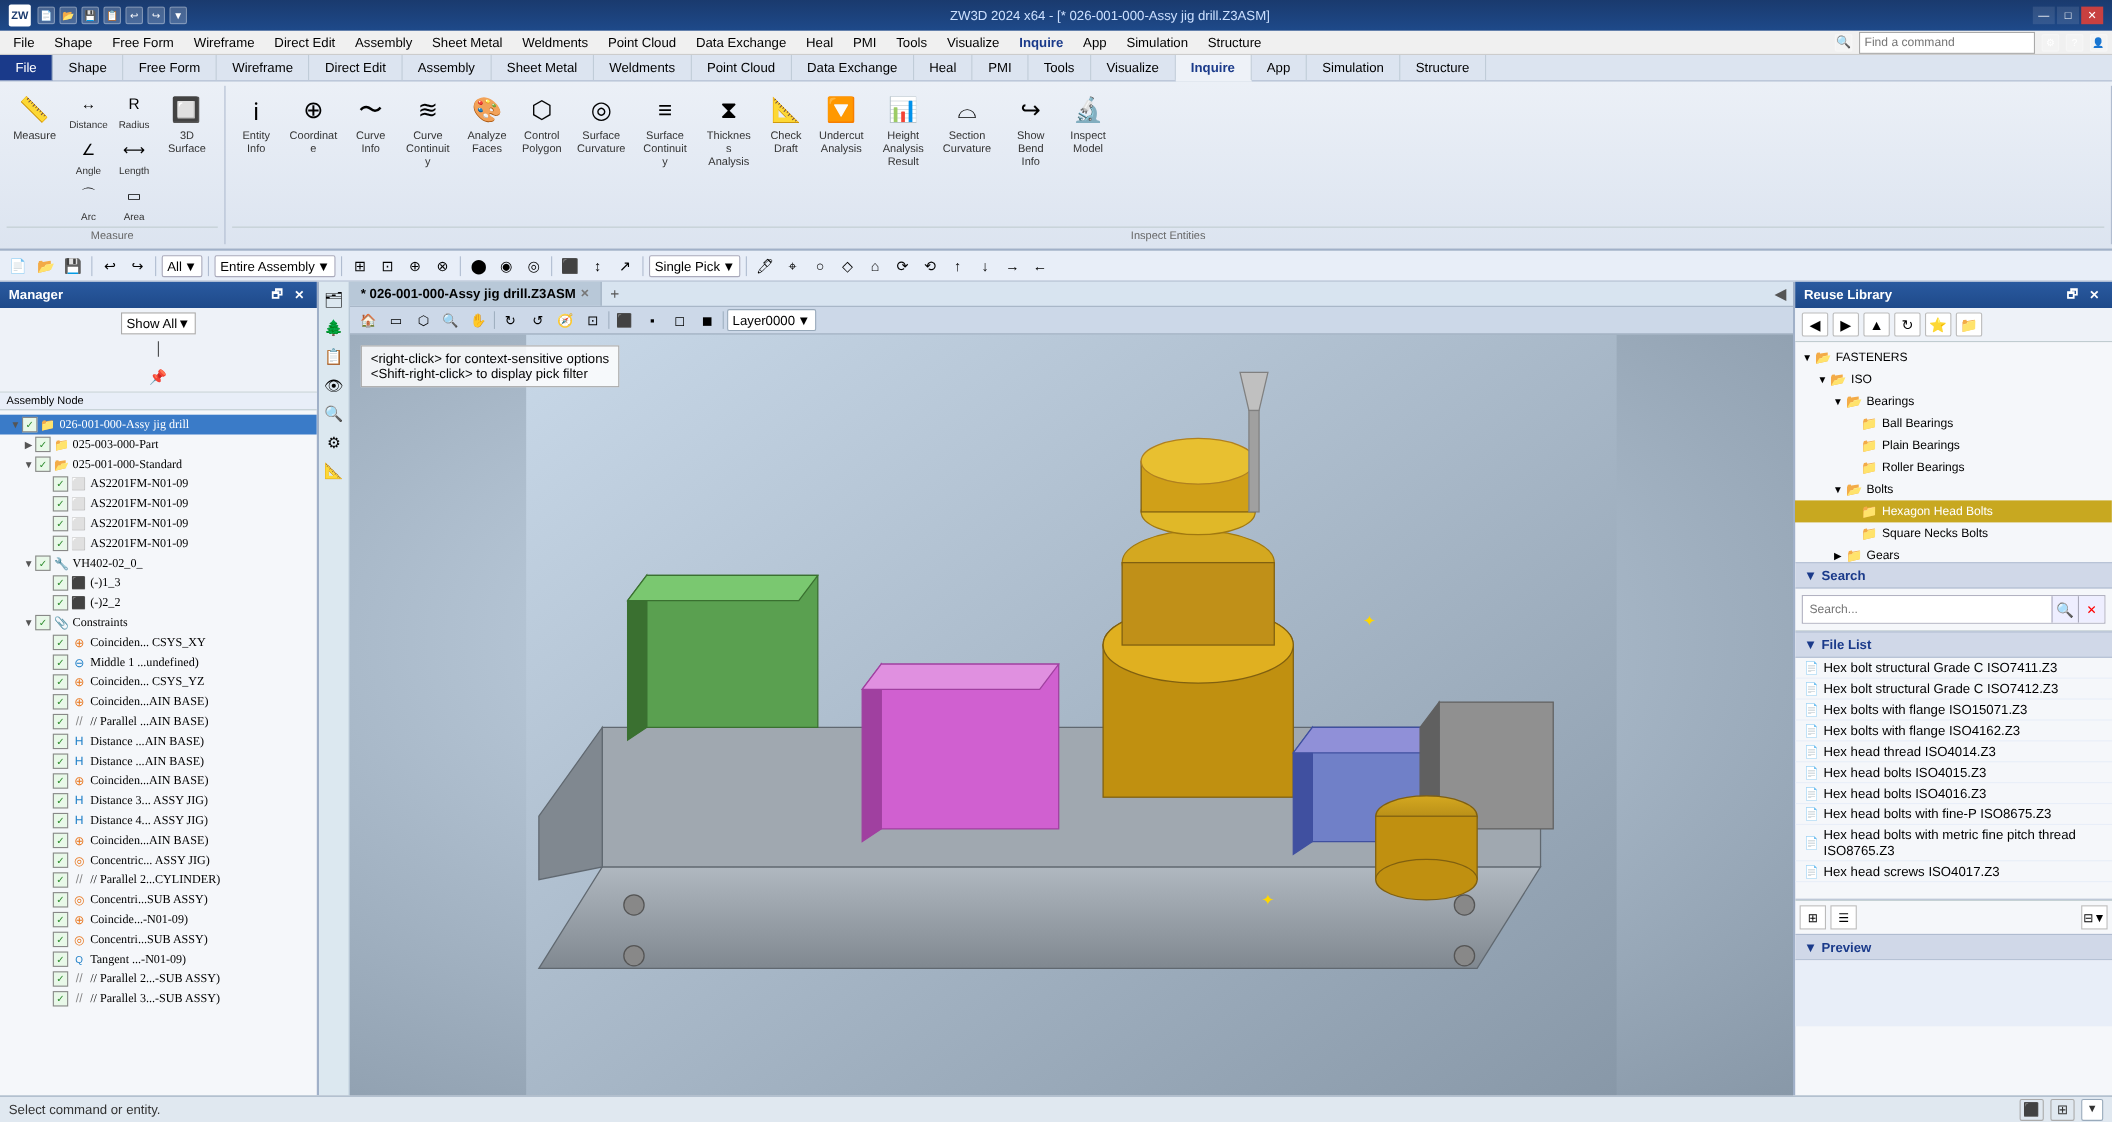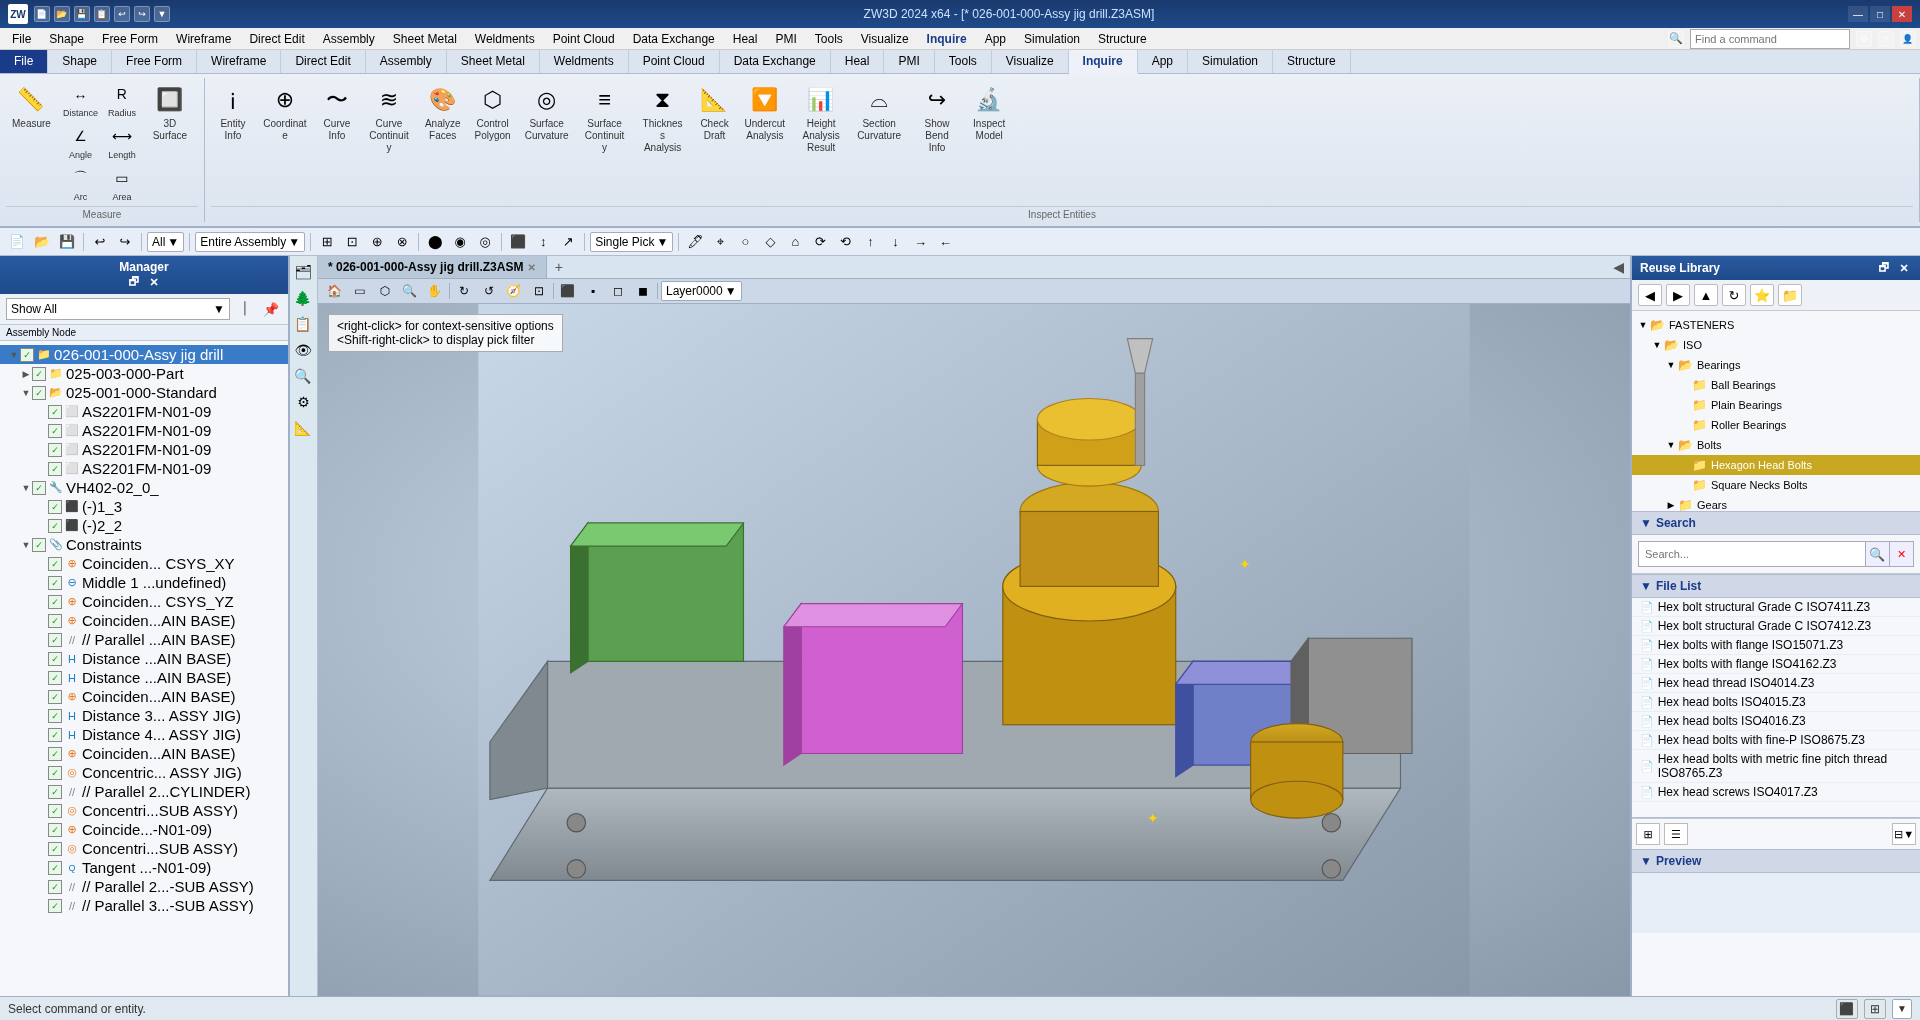--- a/index.html
+++ b/index.html
@@ -39,34 +39,34 @@
     .toolbar { height: 28px; background: #e8eef8; border-bottom: 1px solid #b0bcd0; display: flex; align-items: center; padding: 0 6px; gap: 3px; flex-shrink: 0; }
     .toolbar-btn { width: 22px; height: 20px; display: flex; align-items: center; justify-content: center; font-size: 13px; cursor: pointer; border: 1px solid transparent; border-radius: 2px; background: transparent; }
     .toolbar-separator { width: 1px; height: 18px; background: #b0bcd0; margin: 0 2px; }
     .toolbar-dropdown { display: flex; align-items: center; gap: 2px; border: 1px solid #aab; background: white; padding: 1px 4px; height: 20px; font-size: 11px; cursor: pointer; border-radius: 2px; }
 
     
     .main-area { display: flex; flex: 1; overflow: hidden; }
 
     
     .left-panel { width: 290px; background: #f5f7fa; border-right: 2px solid #a0b0c8; display: flex; flex-direction: column; flex-shrink: 0; }
-    .panel-header { background: linear-gradient(to bottom, #2a5aa0, #1e4a8a); color: white; padding: 4px 8px; font-size: 12px; font-weight: bold; display: flex; align-items: center; justify-content: space-between; flex-direction: column; }
+    .panel-header { background: linear-gradient(to bottom, #2a5aa0, #1e4a8a); color: white; padding: 4px 8px; font-size: 12px; font-weight: bold; display: flex; align-items: center; justify-content: space-between; }
     .panel-header-icons { display: flex; gap: 4px; }
     .panel-header-icon { width: 16px; height: 16px; color: white; display: flex; align-items: center; justify-content: center; cursor: pointer; font-size: 11px; }
-    .panel-controls { display: flex; align-items: center; padding: 4px 6px; gap: 4px; border-bottom: 1px solid #c0ccd0; background: #eef2f8; }
+    .panel-controls { display: flex; align-items: center; padding: 4px 6px; gap: 4px; border-bottom: 1px solid #c0ccd0; background: #eef2f8; flex-direction: column; }
     .panel-dropdown { border: 1px solid #aaa; background: white; padding: 2px 4px; height: 22px; font-size: 11px; cursor: pointer; flex: 1; display: flex; align-items: center; justify-content: space-between; }
     .panel-tree { flex: 1; overflow-y: auto; padding: 4px 0; }
     .tree-item { display: flex; align-items: center; padding: 1px 4px; cursor: pointer; }
     .tree-item.selected { background: #3a7bc8; color: white; }
     .tree-indent { display: inline-block; }
     .tree-toggle { width: 12px; display: inline-flex; align-items: center; justify-content: center; font-size: 9px; color: #555; cursor: pointer; }
     .tree-checkbox { width: 14px; height: 14px; border: 1px solid #888; background: white; display: inline-flex; align-items: center; justify-content: center; font-size: 9px; color: #2a8a2a; margin-right: 2px; flex-shrink: 0; }
     .tree-checkbox.checked { background: #e8f8e8; }
     .tree-icon { width: 16px; height: 16px; display: inline-flex; align-items: center; justify-content: center; font-size: 11px; margin-right: 2px; flex-shrink: 0; }
-    .tree-label { font-size: 15px; white-space: nowrap; overflow: hidden; text-overflow: ellipsis; }
+    .tree-label { font-size: 11px; white-space: nowrap; overflow: hidden; text-overflow: ellipsis; font-family: Liberation Serif, serif; }
 
     
     .side-icons { width: 28px; background: #dce8f0; border-right: 1px solid #b0c0d0; display: flex; flex-direction: column; align-items: center; padding: 4px 0; gap: 2px; flex-shrink: 0; }
     .side-icon { width: 24px; height: 24px; display: flex; align-items: center; justify-content: center; font-size: 14px; cursor: pointer; border-radius: 3px; }
 
     
     .viewport { flex: 1; display: flex; flex-direction: column; background: #b8c8d8; overflow: hidden; }
     .viewport-tabs { display: flex; background: #d8e4f0; border-bottom: 1px solid #a0b0c0; }
     .viewport-tab { padding: 3px 10px; font-size: 11px; cursor: pointer; border-right: 1px solid #a0b0c0; display: flex; align-items: center; gap: 4px; }
     .viewport-tab.active { background: #b8c8d8; font-weight: bold; }

